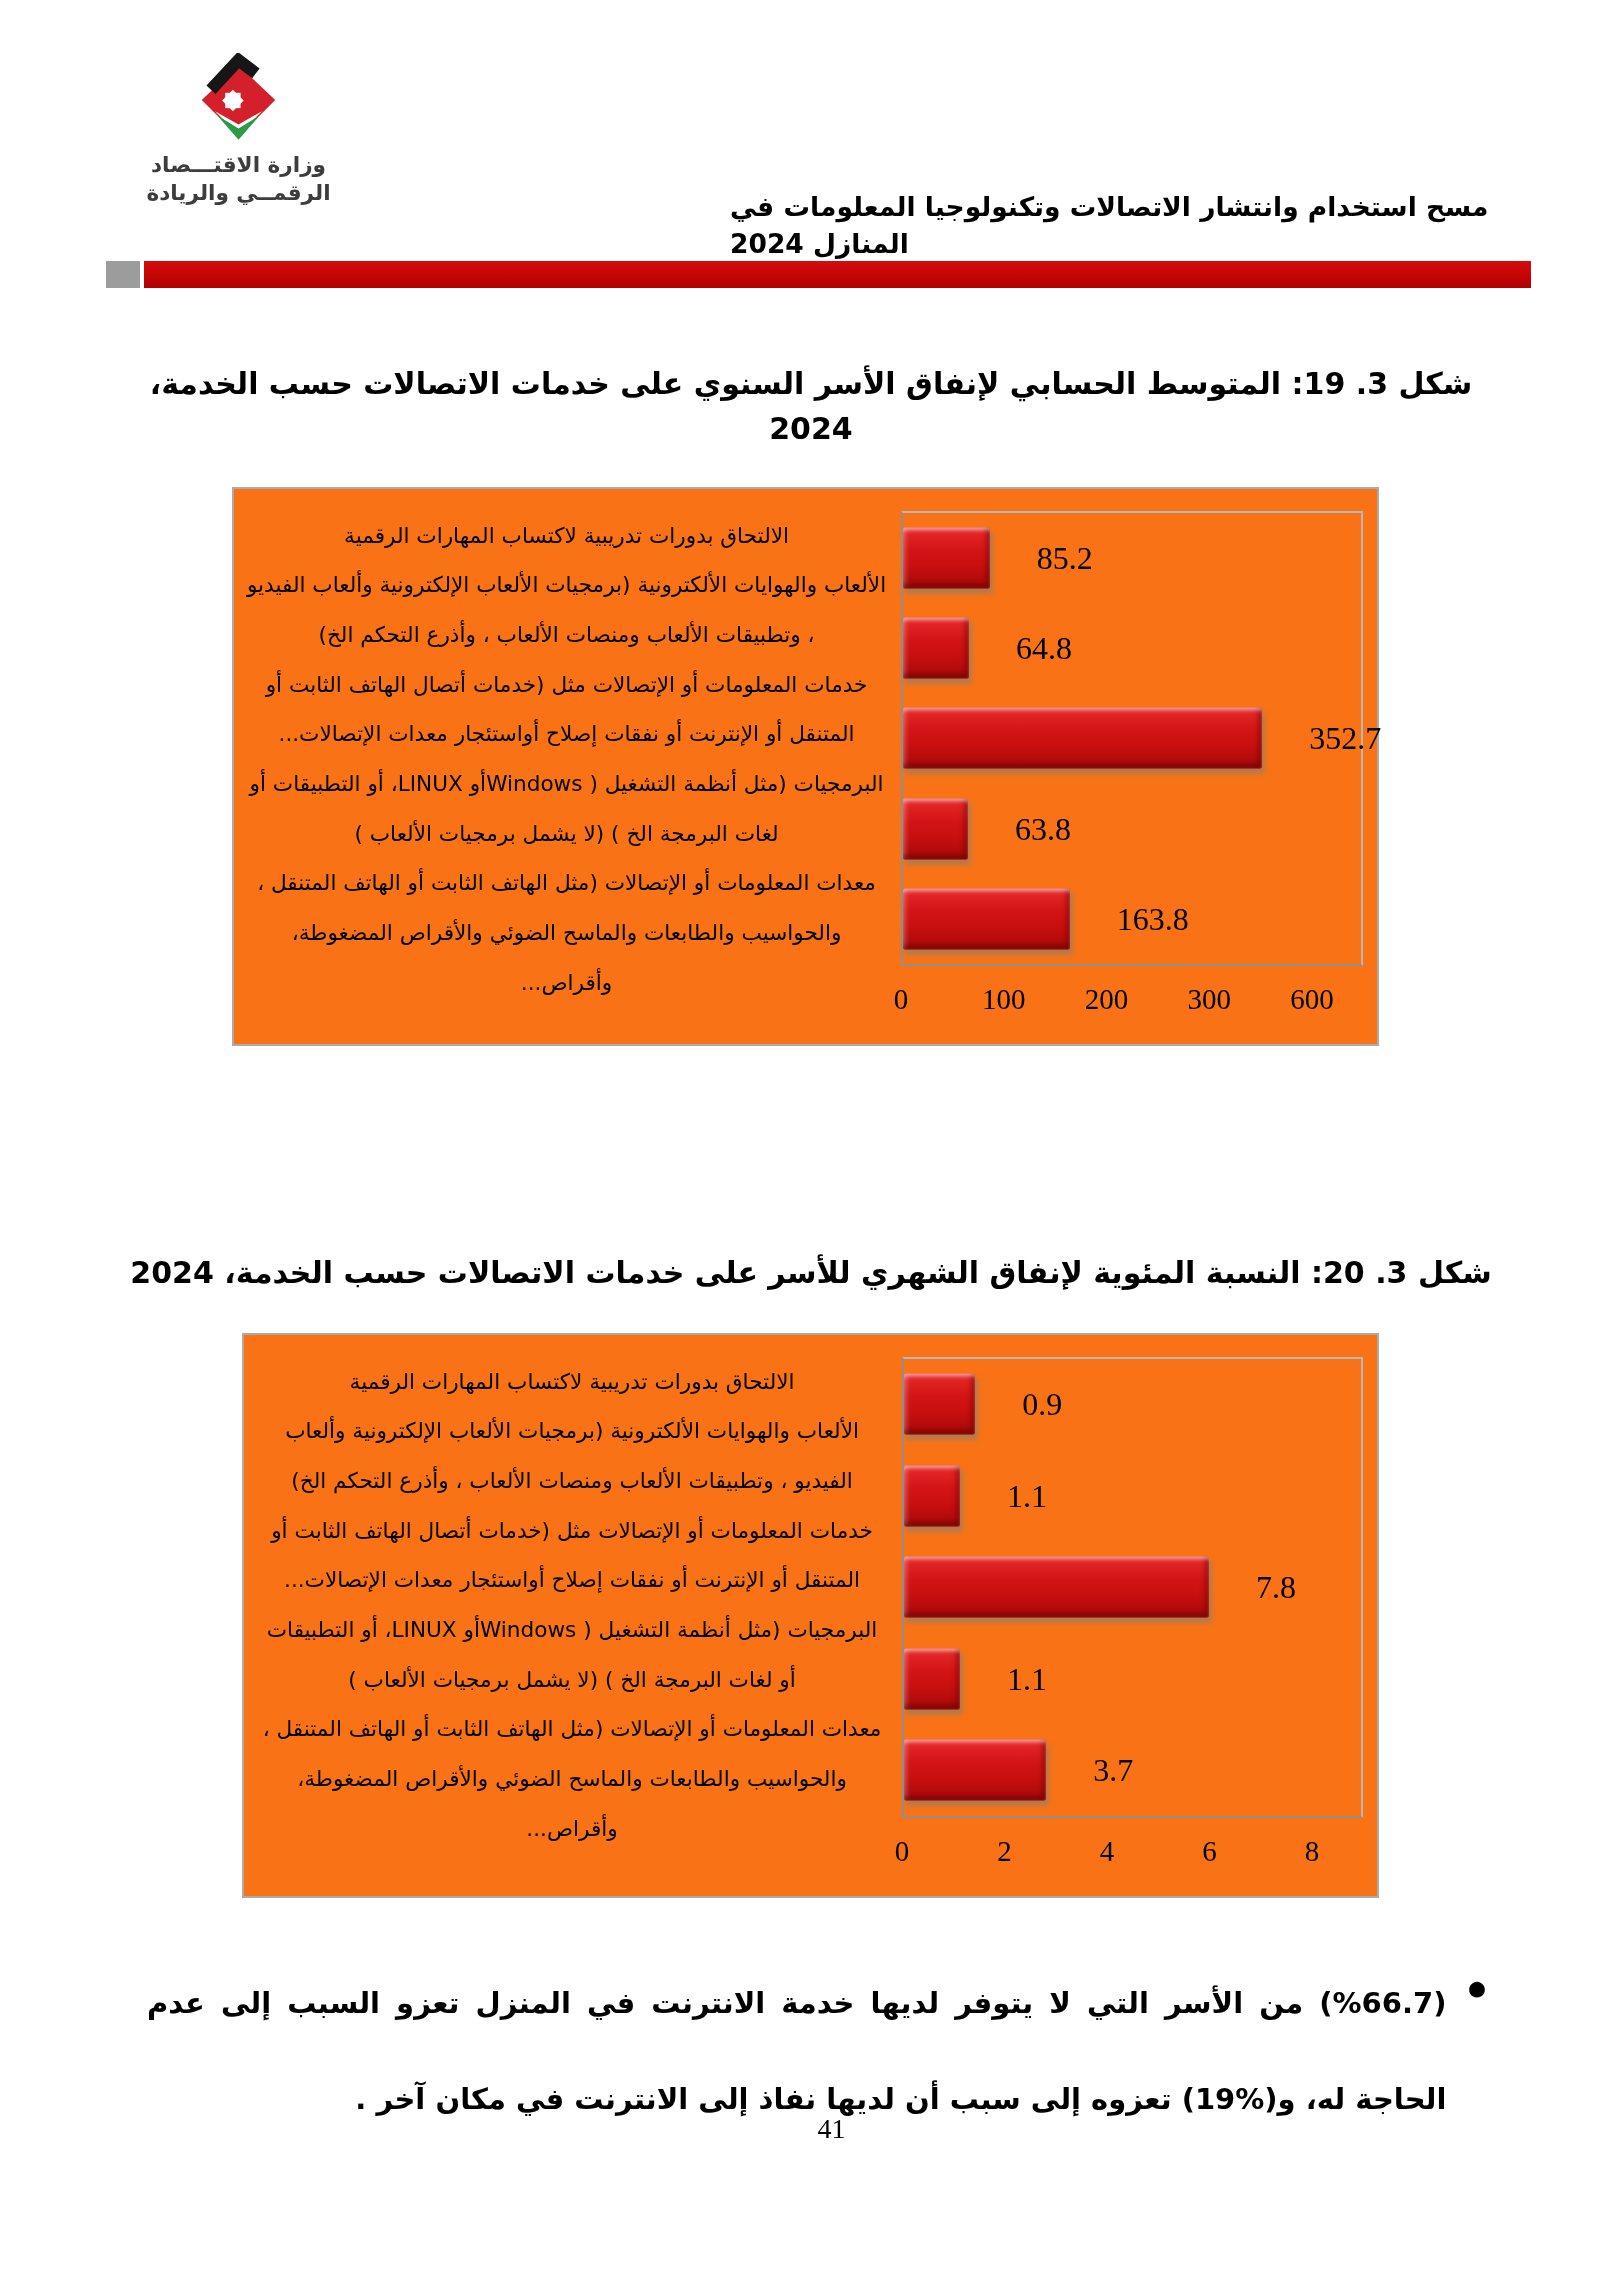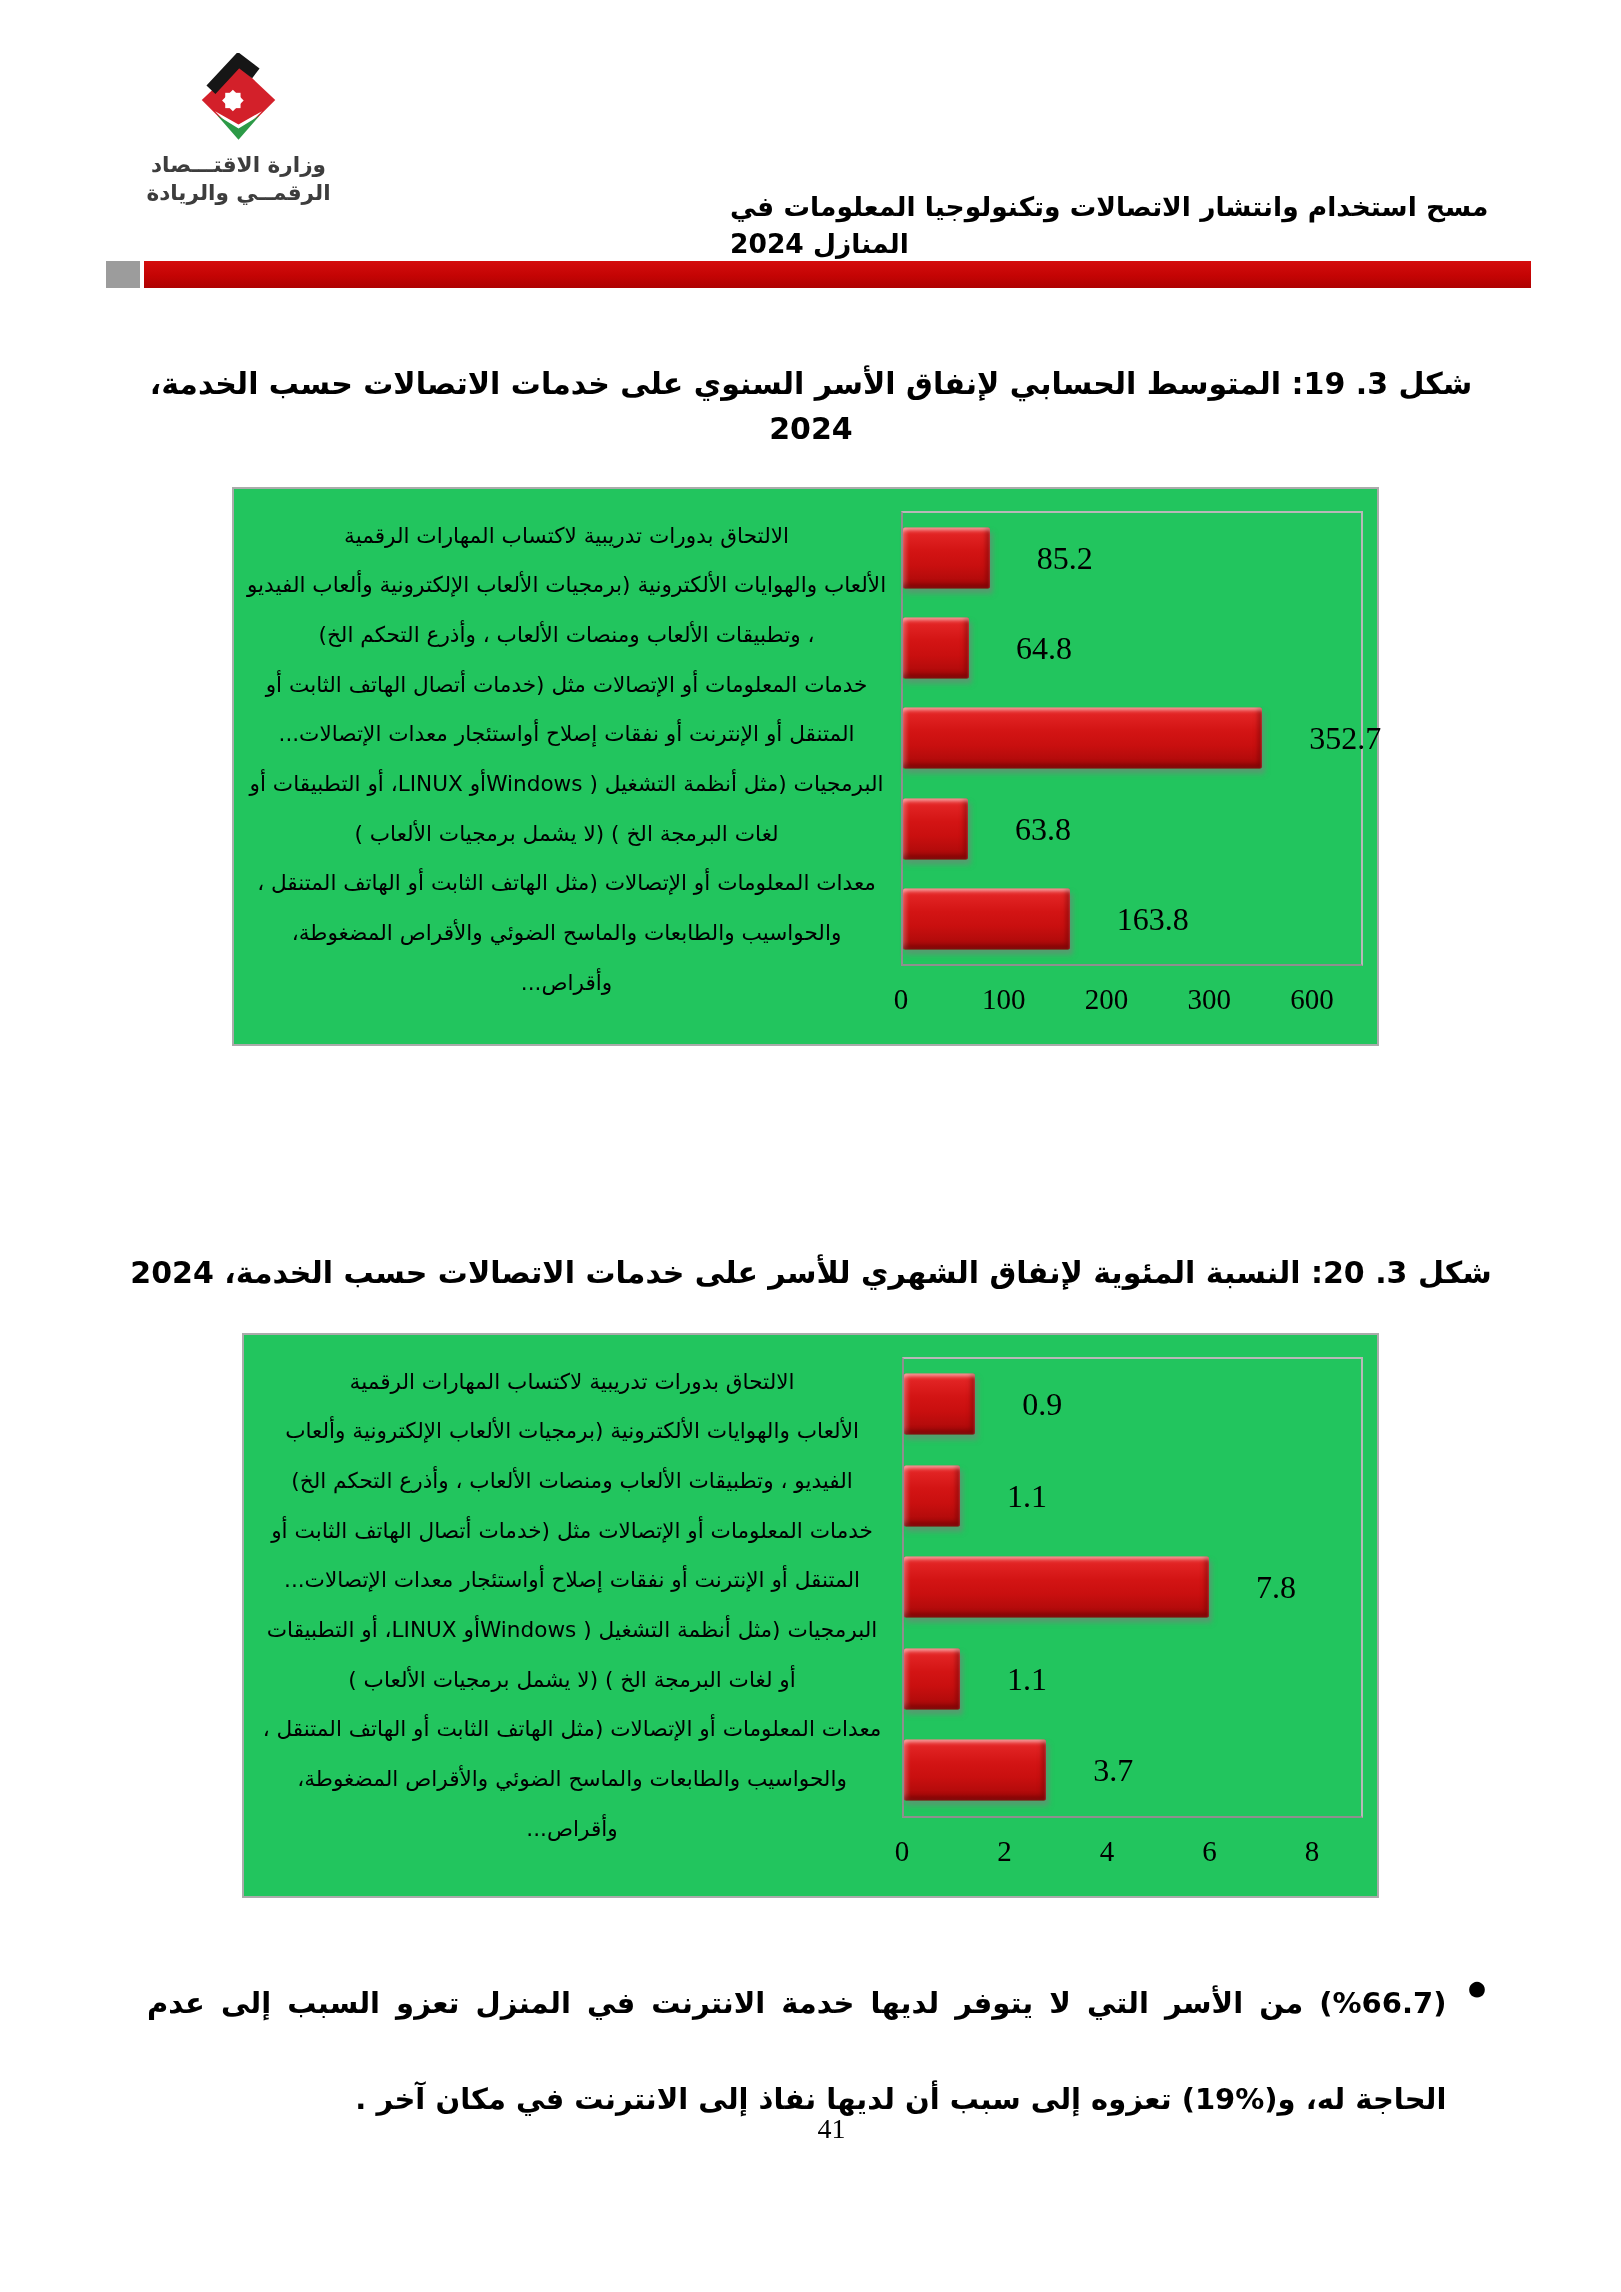--- a/index.html
+++ b/index.html
@@ -28,21 +28,21 @@
     background:linear-gradient(180deg,#d40d0d 0%,#c40404 55%,#ae0202 100%);}
   
   .fig-title{
     position:absolute;left:108px;width:1406px;
     direction:rtl;text-align:center;
     font-weight:bold;font-size:30px;line-height:1.5;
   }
   .fig-title.t19{top:361px;}
   .fig-title.t20{top:1250px;}
   
-  .chart-box{position:absolute;background:#22c55e;border:2px solid #ababab;}
+  .chart-box{position:absolute;background:#f97316;border:2px solid #ababab;}
   .chart-box.c1{left:232px;top:487px;width:1143px;height:555px;--axis:667px;}
   .chart-box.c2{left:242px;top:1333px;width:1133px;height:561px;--axis:658px;}
   .cat-labels{
     position:absolute;left:11.8px;top:21.6px;bottom:78px;width:calc(var(--axis) - 25.5px);
     display:flex;flex-direction:column;
   }
   .label-cell{
     flex:1;display:flex;align-items:center;justify-content:center;
     direction:rtl;text-align:center;
     font-size:21.6px;line-height:2.3;color:#000;

